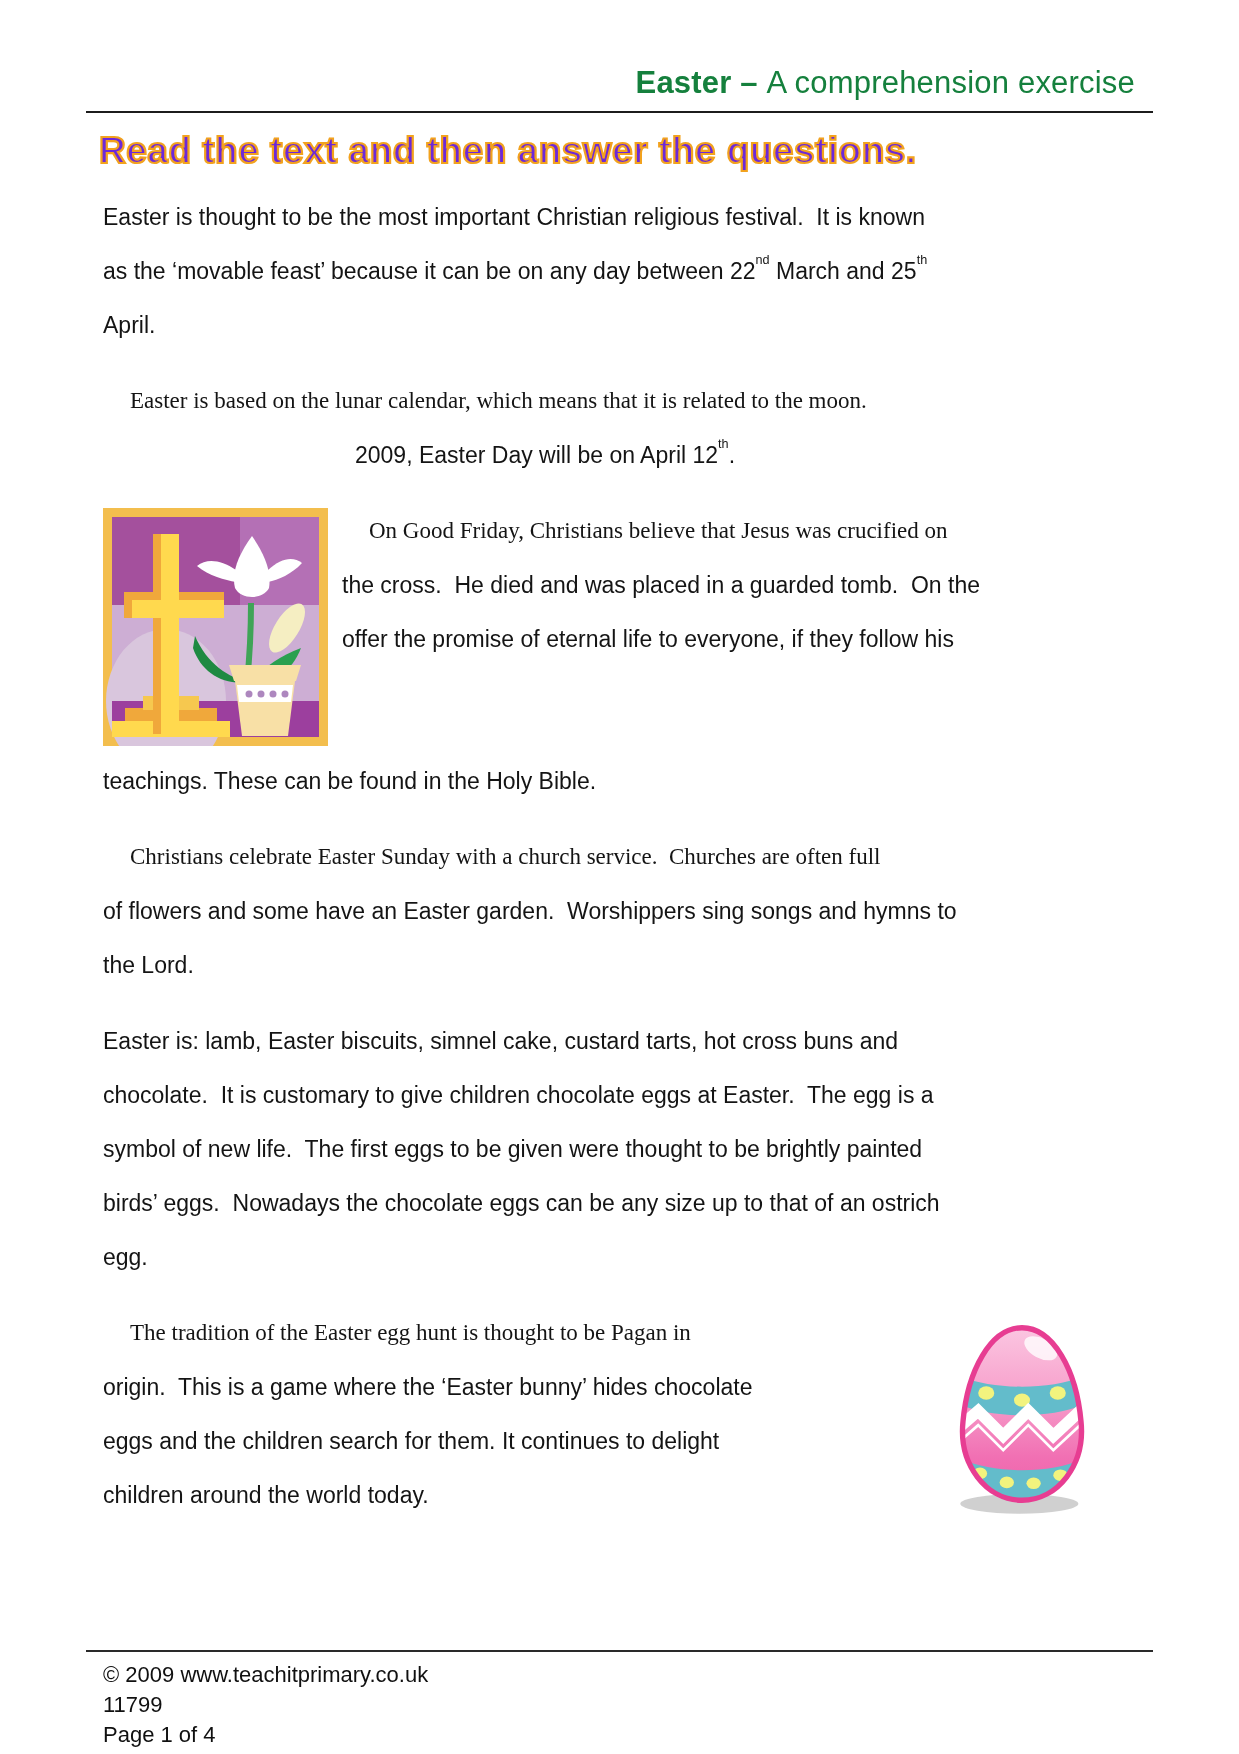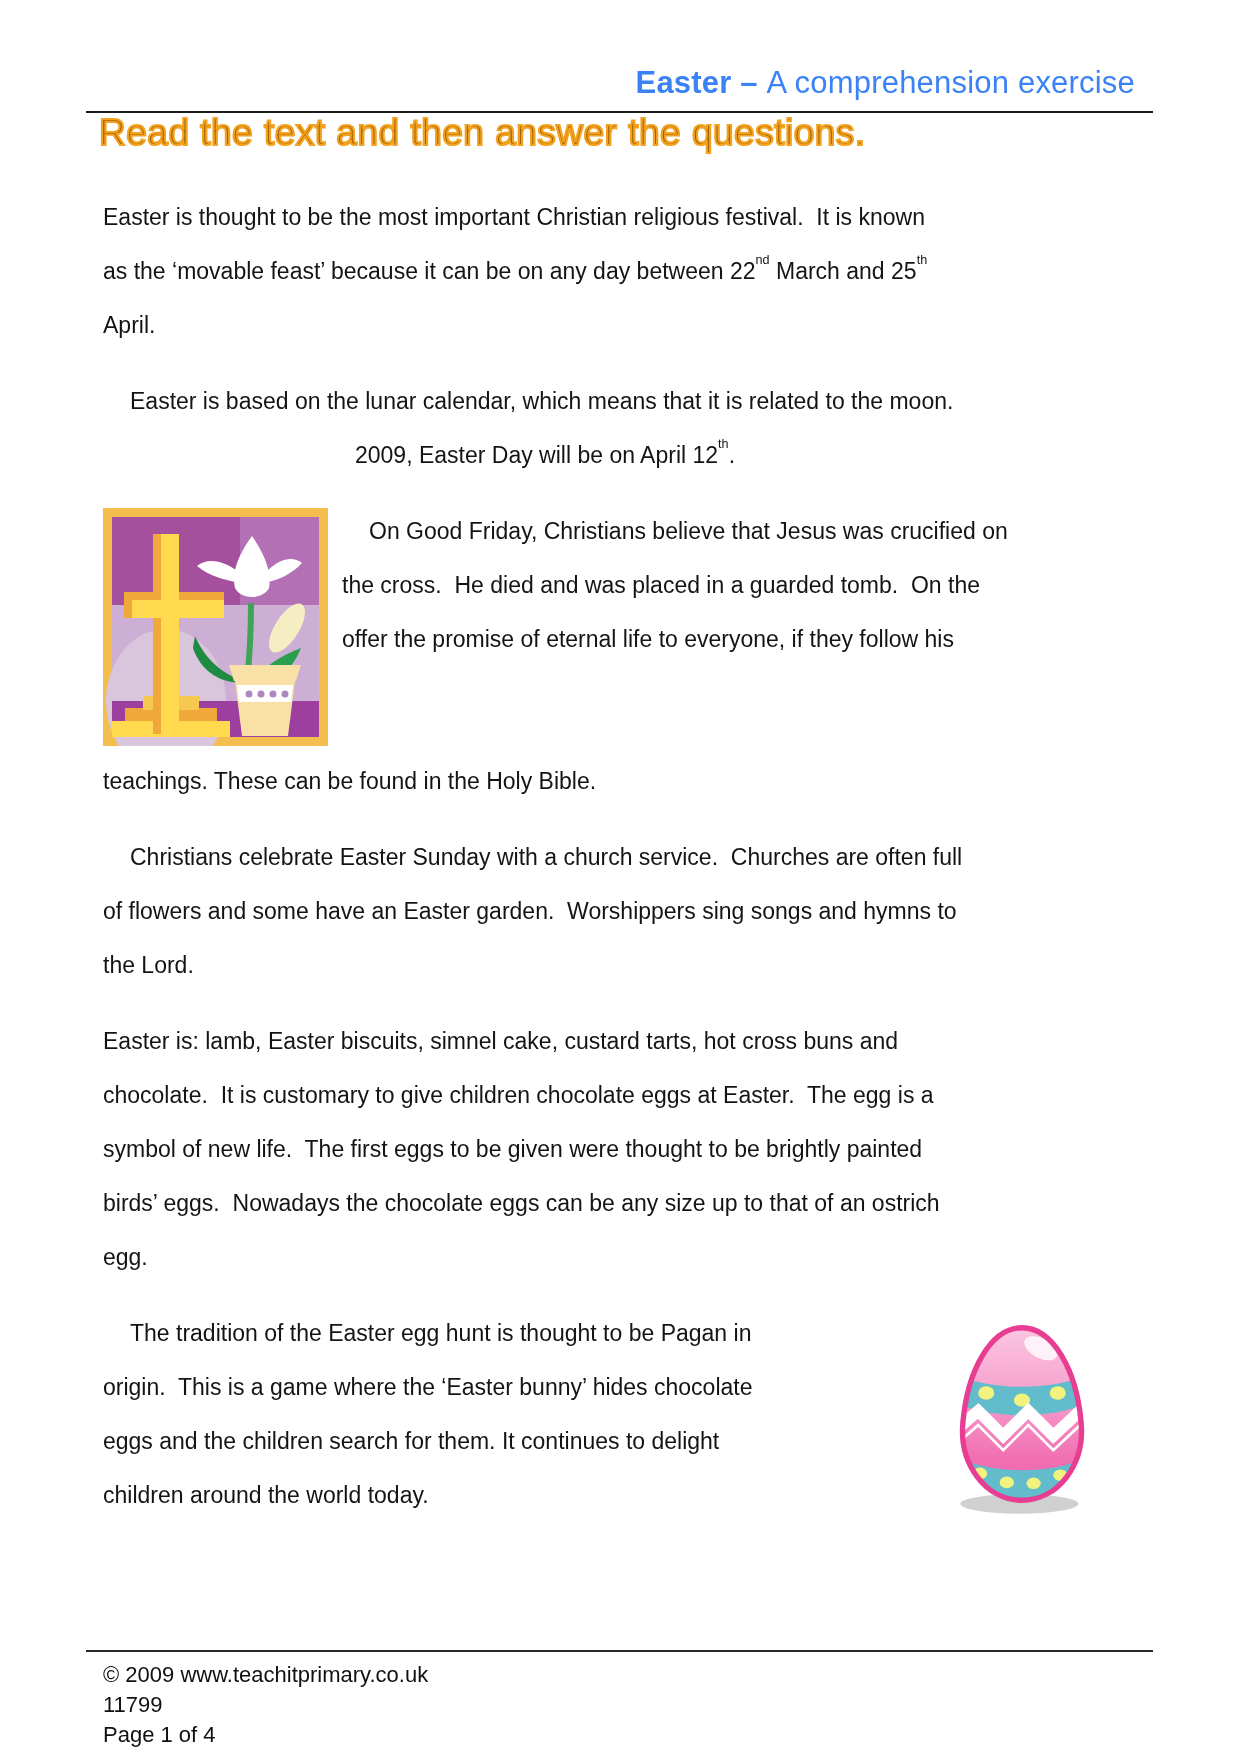--- a/index.html
+++ b/index.html
@@ -8,46 +8,46 @@
     width:1239px;height:1754px;
     margin:0 auto;
     background:#ffffff;
     overflow:hidden;
     font-family:"Liberation Sans", sans-serif;
     color:#161616;
   }
   
   .doc-header{
     position:absolute;top:66px;right:104px;
-    font-size:31px;line-height:34px;color:#3b82f6;
+    font-size:31px;line-height:34px;color:#15803d;
     letter-spacing:0.2px;white-space:pre;
   }
   .doc-header .b{font-weight:bold;}
   .header-rule{
     position:absolute;top:111px;left:86px;right:86px;
     border-top:2px solid #1c1c1c;height:0;
   }
   
   .main-heading{
-    position:absolute;top:112px;left:99px;
-    font-size:37px;font-weight:400;letter-spacing:0.5px;
-    color:#a16207;
+    position:absolute;top:130px;left:99px;
+    font-size:37px;font-weight:700;letter-spacing:0.5px;
+    color:#6d28d9;
     -webkit-text-stroke:2.2px #f2a21e;
     text-stroke:2.2px #f2a21e;
     white-space:nowrap;
   }
   
   .body-text{
     position:absolute;top:190px;left:103px;width:1035px;
     font-size:23px;line-height:54px;color:#141414;
   }
   .para{margin:0 0 22px 0;}
   .para:last-child{margin-bottom:0;}
   .tline{white-space:pre-wrap;}
-  .ind{text-indent:27px;}
+  .ind{text-indent:27px;font-family:Liberation Serif, serif;}
   .c2009{padding-left:252px;}
   .clearl{clear:left;}
   sup{font-size:0.55em;position:relative;top:-0.5em;line-height:0;}
   
   .cross-img{
     float:left;width:225px;height:238px;
     margin:4px 14px 8px 0;
   }
   .cross-img svg{display:block;width:100%;height:100%;}
   .egg-img{

